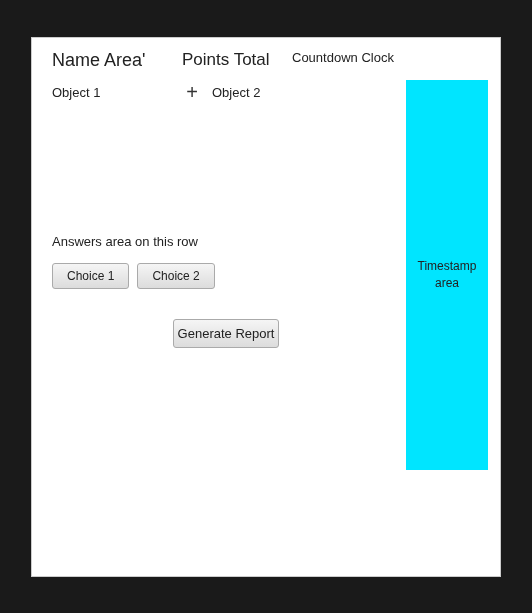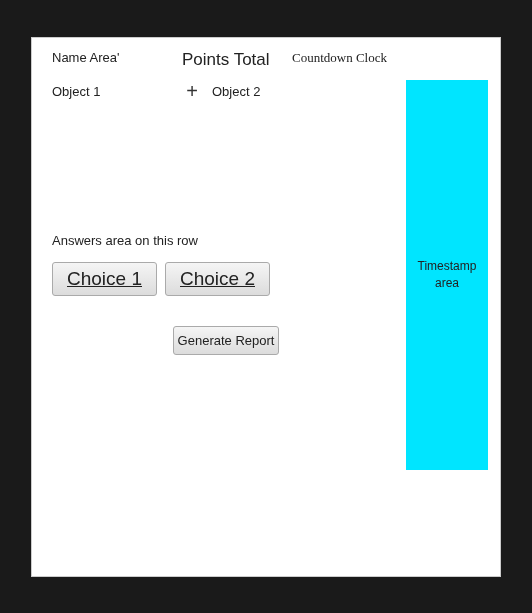--- a/index.html
+++ b/index.html
@@ -26,36 +26,35 @@
 
     .header-row {
       display: flex;
       flex-direction: row;
       align-items: flex-start;
       padding: 12px 20px 0 20px;
       gap: 0;
     }
 
     .header-name {
-      font-size: 13px;
+      font-size: 18px;
       color: #222;
       width: 130px;
     }
 
     .header-points {
       font-size: 17px;
       color: #222;
       width: 110px;
     }
 
     .header-countdown {
       font-size: 13px;
       color: #222;
       flex: 1;
-      font-family: Liberation Serif, serif;
     }
 
     .cyan-panel {
       position: absolute;
       top: 42px;
       right: 12px;
       width: 82px;
       height: 390px;
       background-color: #00e5ff;
       display: flex;
@@ -114,27 +113,26 @@
 
     .choices-row {
       display: flex;
       flex-direction: row;
       gap: 8px;
       margin-top: 14px;
     }
 
     .choice-btn {
       padding: 5px 14px;
-      font-size: 19px;
+      font-size: 12px;
       background: linear-gradient(to bottom, #f5f5f5, #dcdcdc);
       border: 1px solid #aaa;
       border-radius: 3px;
       cursor: pointer;
       color: #222;
-      text-decoration: underline;
     }
 
     .generate-row {
       margin-top: 30px;
       display: flex;
       justify-content: center;
       padding-right: 80px;
     }
 
     .generate-btn {

